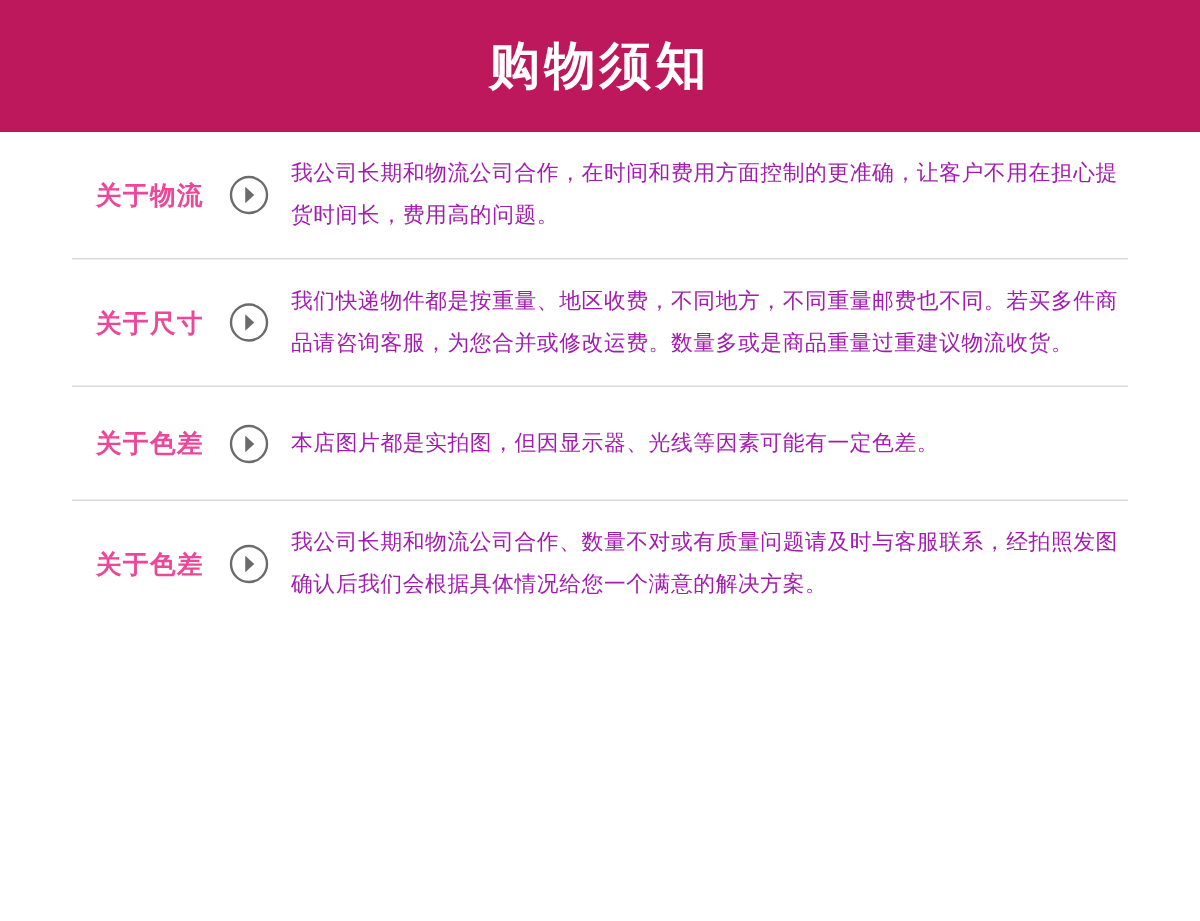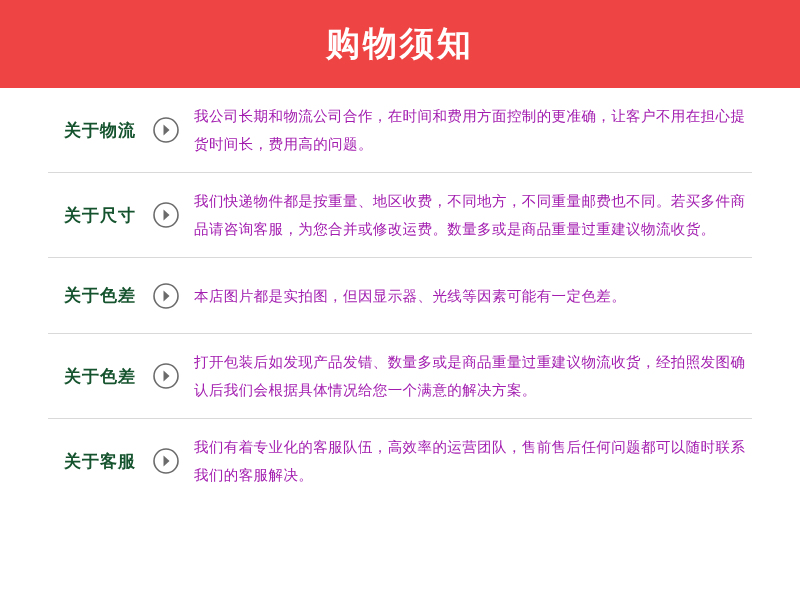--- a/index.html
+++ b/index.html
@@ -16,21 +16,21 @@
   .page {
     width: 800px;
     height: 614px;
     position: relative;
     background: #ffffff;
     box-sizing: border-box;
   }
   .banner {
     width: 800px;
     height: 88px;
-    background: #ef4444;
+    background: #be185d;
     display: flex;
     align-items: center;
     justify-content: center;
   }
   .banner-title {
     color: #ffffff;
     font-size: 34px;
     font-weight: bold;
     letter-spacing: 3px;
     font-family: "DejaVu Sans", "Liberation Sans", sans-serif;
@@ -46,21 +46,21 @@
     padding: 14px 0;
     border-bottom: 1px solid #d9d9d9;
     box-sizing: border-box;
   }
   .notice-row:last-child {
     border-bottom: none;
   }
   .row-label {
     width: 104px;
     flex: 0 0 104px;
-    color: #14532d;
+    color: #ec4899;
     font-size: 17px;
     font-weight: bold;
     text-align: center;
     font-family: "DejaVu Sans", "Liberation Sans", sans-serif;
     letter-spacing: 1px;
   }
   .arrow-icon {
     flex: 0 0 28px;
     width: 28px;
     height: 28px;
@@ -126,28 +126,18 @@
     </div>
 
     <div class="notice-row">
       <div class="row-label">关于色差</div>
       <div class="arrow-icon">
         <svg width="28" height="28" viewBox="0 0 28 28" aria-hidden="true">
           <circle cx="14" cy="14" r="12" fill="none" stroke="#6b6b6b" stroke-width="1.6"></circle>
           <path d="M11.5 8.5 L17.5 14 L11.5 19.5 Z" fill="#6b6b6b"></path>
         </svg>
       </div>
-      <div class="row-text">打开包装后如发现产品发错、数量多或是商品重量过重建议物流收货，经拍照发图确认后我们会根据具体情况给您一个满意的解决方案。</div>
+      <div class="row-text">我公司长期和物流公司合作、数量不对或有质量问题请及时与客服联系，经拍照发图确认后我们会根据具体情况给您一个满意的解决方案。</div>
     </div>
 
-    <div class="notice-row">
-      <div class="row-label">关于客服</div>
-      <div class="arrow-icon">
-        <svg width="28" height="28" viewBox="0 0 28 28" aria-hidden="true">
-          <circle cx="14" cy="14" r="12" fill="none" stroke="#6b6b6b" stroke-width="1.6"></circle>
-          <path d="M11.5 8.5 L17.5 14 L11.5 19.5 Z" fill="#6b6b6b"></path>
-        </svg>
-      </div>
-      <div class="row-text">我们有着专业化的客服队伍，高效率的运营团队，售前售后任何问题都可以随时联系我们的客服解决。</div>
-    </div>
 
   </div>
 </div>
 
 </body></html>

